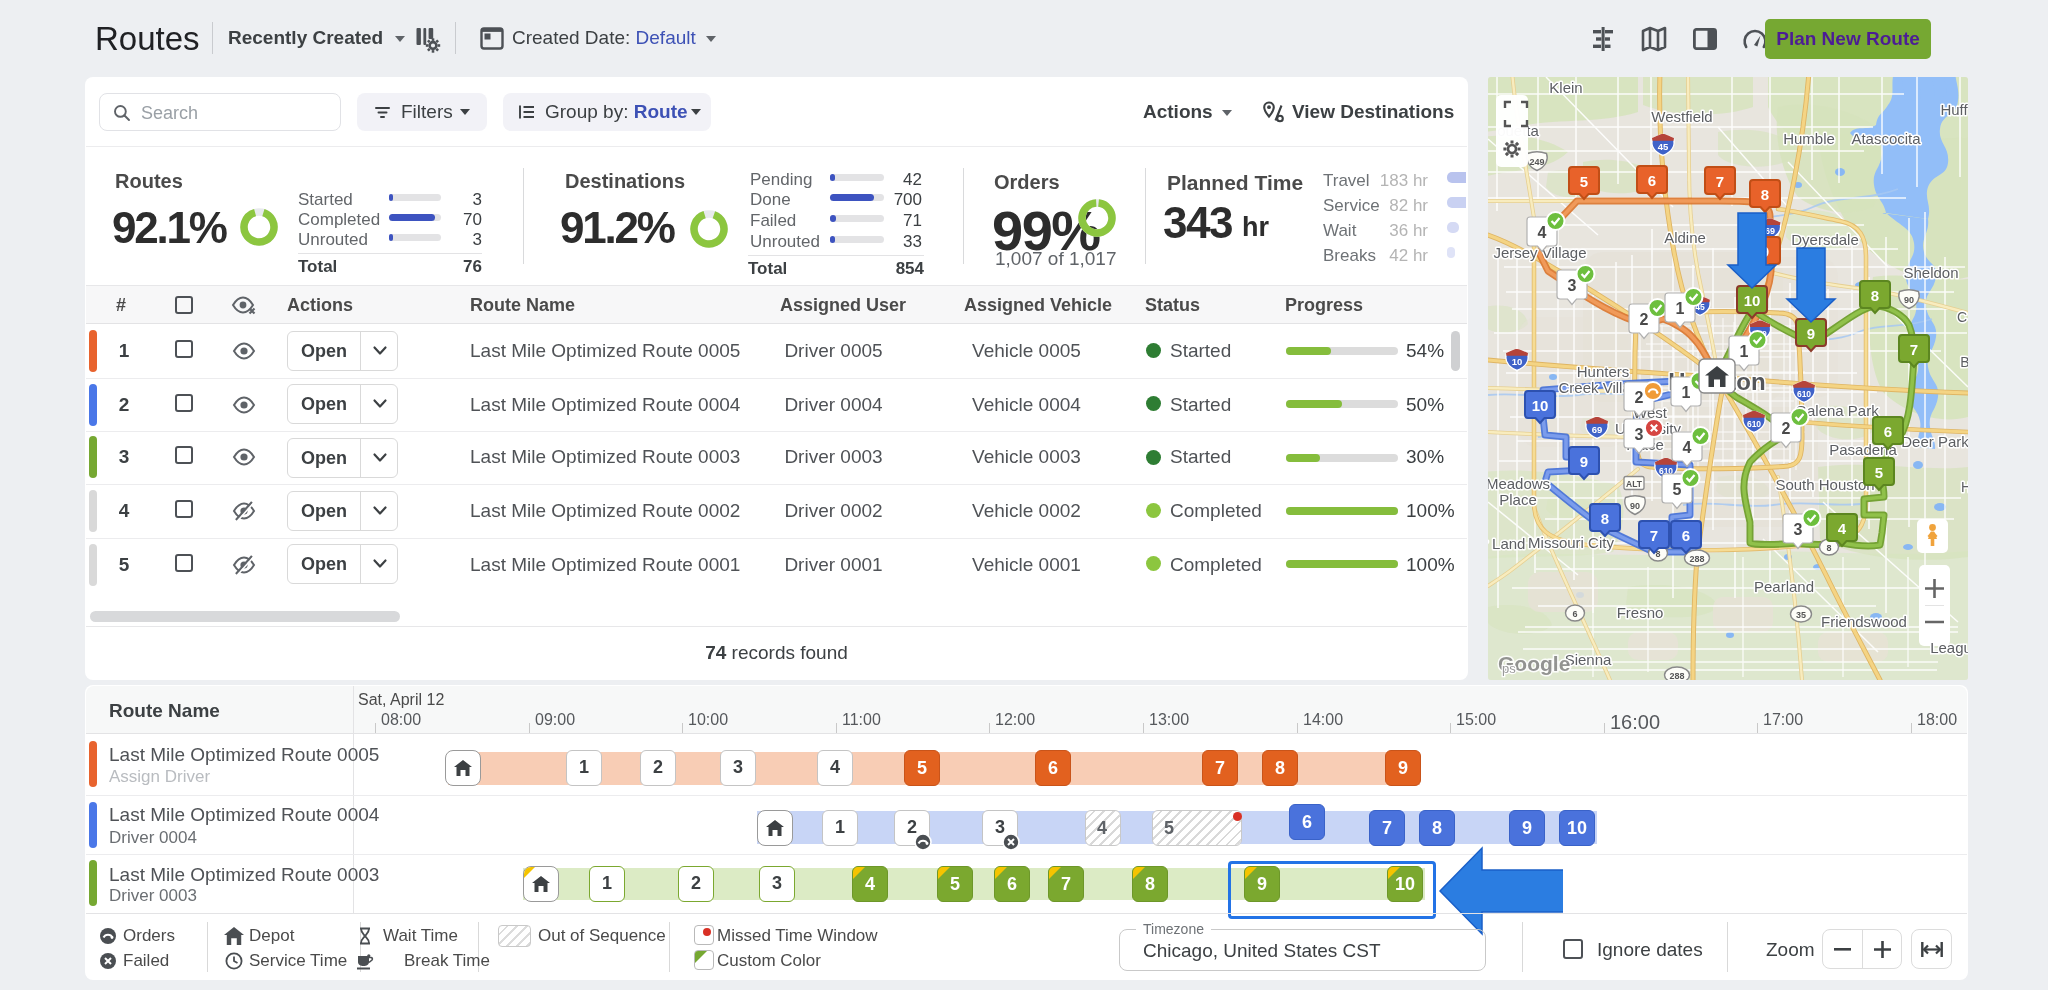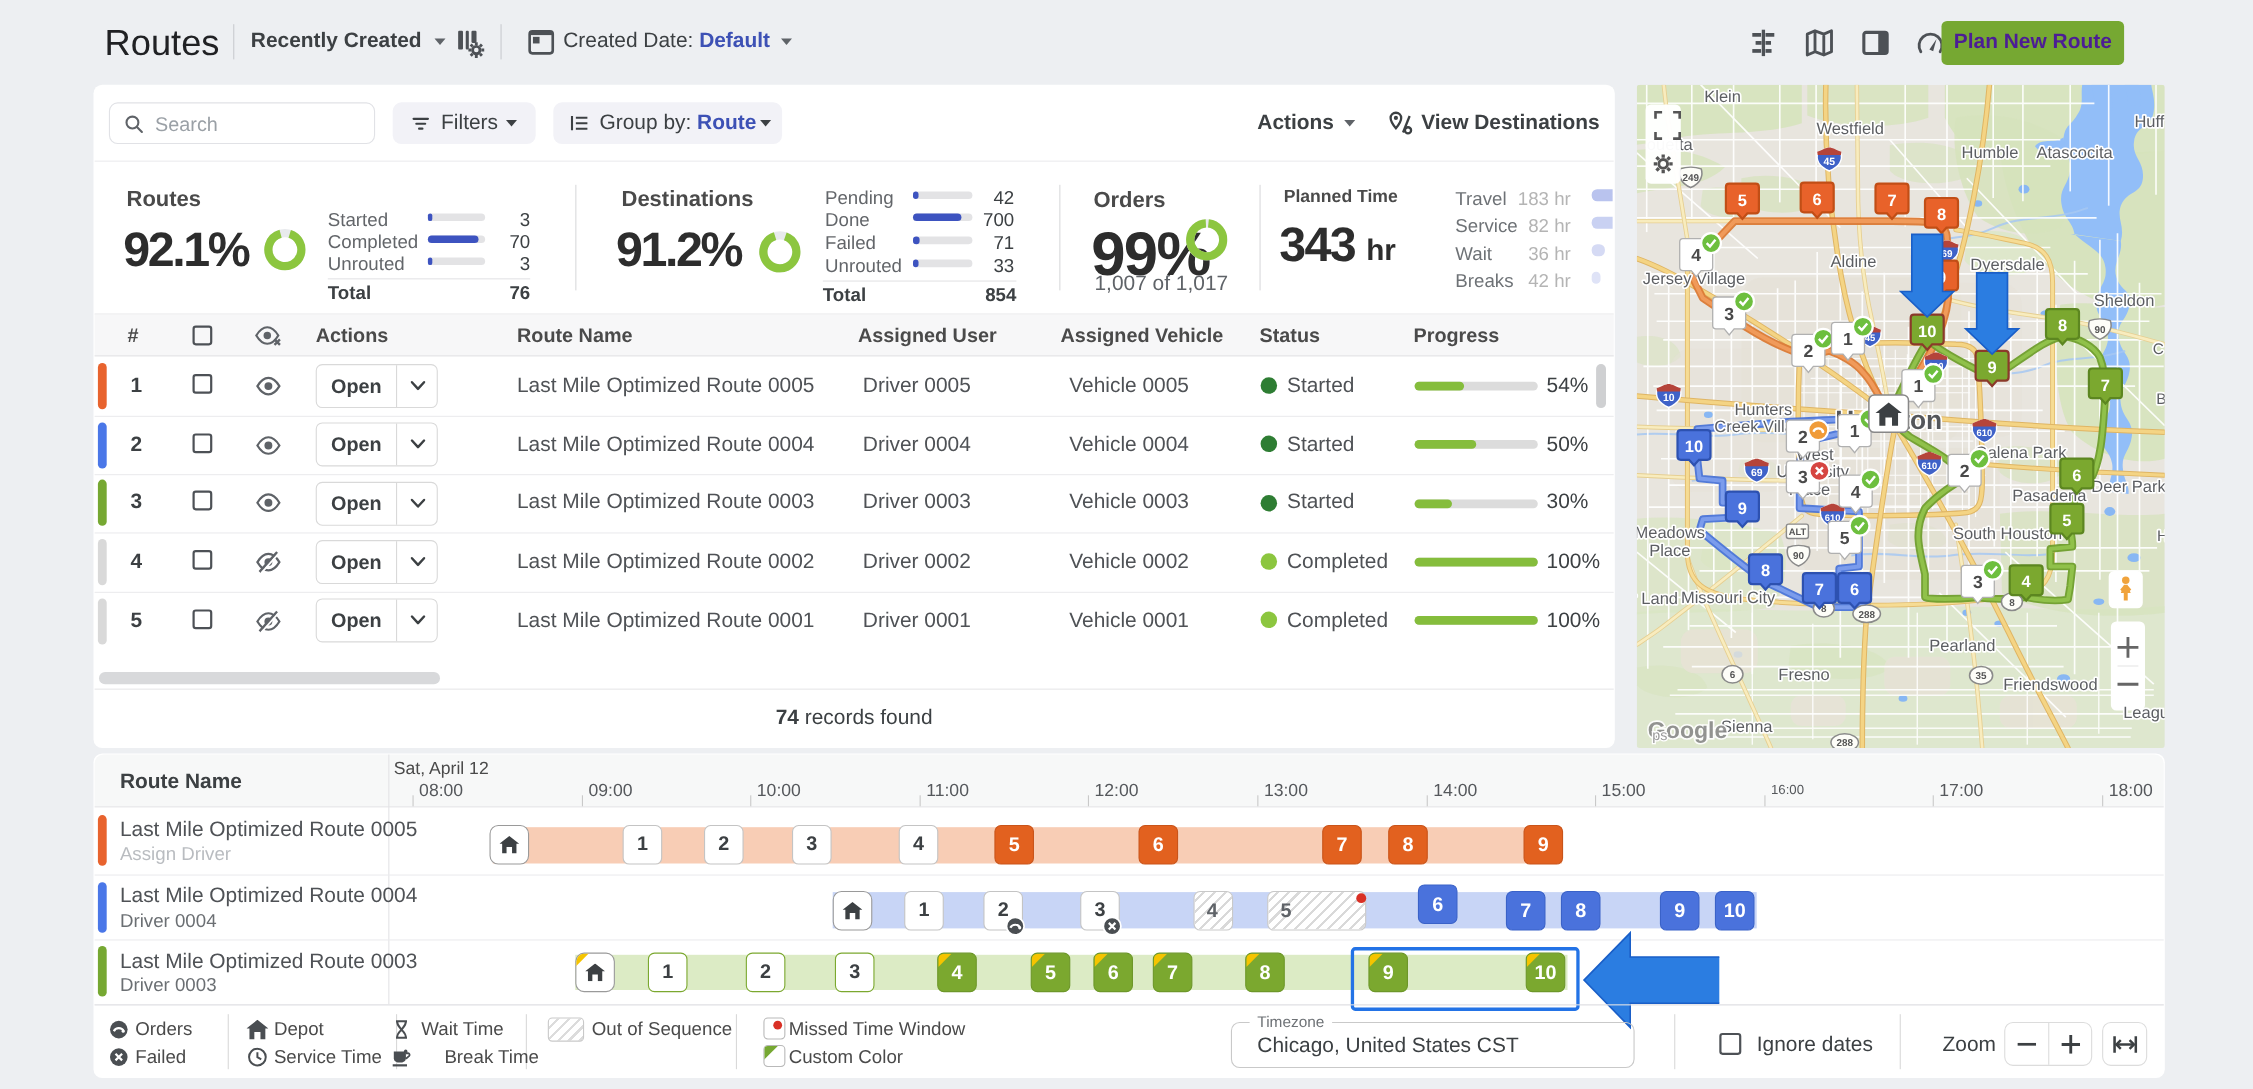--- a/index.html
+++ b/index.html
@@ -37,21 +37,21 @@
 <div class="abs" style="left:455px; top:22px; width:1px; height:32px; background:#c9cbcf;"></div>
 <div class="abs" id="icon-cal" style="left:478px; top:24px;">
 <svg width="28" height="28" viewBox="0 0 28 28">
       <g fill="none" stroke="#4d5156" stroke-width="2.4">
         <rect x="3.5" y="4.5" width="21" height="20" rx="2.5"></rect>
       </g>
       <rect x="6.5" y="9.5" width="6" height="6" fill="#4d5156"></rect>
       <rect x="3.5" y="4.5" width="21" height="3.4" fill="#4d5156"></rect>
     </svg>
 </div>
-<div class="abs" style="left:512px; top:27px; font-size:19px; color:#3c4043;">Created Date: <span style="color:#3d51b5; font-weight:700;">Default</span> <span class="caret" style="margin-left:5px;"></span></div>
+<div class="abs" style="left:512px; top:27px; font-size:19px; color:#3c4043;">Created Date: <span style="color:#3d51b5; font-weight:400;">Default</span> <span class="caret" style="margin-left:5px;"></span></div>
 
 <div class="abs" id="icon-gantt" style="left:1589px; top:25px;">
 <svg width="28" height="28" viewBox="0 0 28 28">
       <g fill="#4d5156">
         <rect x="12.6" y="2" width="3" height="24"></rect>
         <rect x="4" y="5" width="8" height="3.4"></rect>
         <rect x="16" y="5" width="8" height="3.4"></rect>
         <rect x="7" y="12.3" width="5.4" height="3.4"></rect>
         <rect x="16" y="12.3" width="5" height="3.4"></rect>
         <rect x="4" y="19.6" width="8" height="3.4"></rect>
@@ -179,21 +179,21 @@
 
 <div class="abs" style="left:994px; top:171px; font-size:20px; font-weight:700; color:#4a4a4a;">Orders</div>
 <div class="abs" style="left:992px; top:198px; font-size:56px; font-weight:700; color:#2d2d2d; letter-spacing:-1.5px;">99%</div>
 <svg class="abs" style="left:1078px; top:199px;" width="38" height="38" viewBox="0 0 38 38">
     <circle cx="19" cy="19" r="15" fill="none" stroke="#e8eaed" stroke-width="7.5"></circle>
     <circle cx="19" cy="19" r="15" fill="none" stroke="#8cc63f" stroke-width="7.5" stroke-dasharray="91.25 3" transform="rotate(-84 19 19)"></circle>
   </svg>
 <div class="abs" style="left:995px; top:248px; font-size:19px; color:#5f6368;">1,007 of 1,017</div>
 <div class="sep-v" style="left:1145px; top:168px; height:96px;"></div>
 
-<div class="abs" style="left:1167px; top:171px; font-size:16px; font-weight:700; color:#4a4a4a;">Planned Time</div>
+<div class="abs" style="left:1167px; top:171px; font-size:21px; font-weight:700; color:#4a4a4a;">Planned Time</div>
 <div class="abs" style="left:1163px; top:198px; font-size:44px; font-weight:700; color:#2d2d2d; letter-spacing:-1.5px;">343</div>
 <div class="abs" style="left:1242px; top:212px; font-size:27px; font-weight:700; color:#2d2d2d;">hr</div>
 <div class="abs" style="left:1323px; top:171px; font-size:17px; color:#6e7276;">Travel</div>
 <div class="abs" style="left:1323px; top:196px; font-size:17px; color:#6e7276;">Service</div>
 <div class="abs" style="left:1323px; top:221px; font-size:17px; color:#6e7276;">Wait</div>
 <div class="abs" style="left:1323px; top:246px; font-size:17px; color:#6e7276;">Breaks</div>
 <div class="abs" style="left:1348px; top:171px; width:80px; font-size:17px; color:#b4b4b4; text-align:right;">183 hr</div>
 <div class="abs" style="left:1348px; top:196px; width:80px; font-size:17px; color:#b4b4b4; text-align:right;">82 hr</div>
 <div class="abs" style="left:1348px; top:221px; width:80px; font-size:17px; color:#b4b4b4; text-align:right;">36 hr</div>
 <div class="abs" style="left:1348px; top:246px; width:80px; font-size:17px; color:#b4b4b4; text-align:right;">42 hr</div>
@@ -870,21 +870,21 @@
 <div class="abs" style="left:842px; top:711px; font-size:16px; color:#55585c;">11:00</div>
 <div class="abs" style="left:989px; top:723px; width:1px; height:10px; background:#c9c9c9;"></div>
 <div class="abs" style="left:995px; top:711px; font-size:16px; color:#55585c;">12:00</div>
 <div class="abs" style="left:1143px; top:723px; width:1px; height:10px; background:#c9c9c9;"></div>
 <div class="abs" style="left:1149px; top:711px; font-size:16px; color:#55585c;">13:00</div>
 <div class="abs" style="left:1297px; top:723px; width:1px; height:10px; background:#c9c9c9;"></div>
 <div class="abs" style="left:1303px; top:711px; font-size:16px; color:#55585c;">14:00</div>
 <div class="abs" style="left:1450px; top:723px; width:1px; height:10px; background:#c9c9c9;"></div>
 <div class="abs" style="left:1456px; top:711px; font-size:16px; color:#55585c;">15:00</div>
 <div class="abs" style="left:1604px; top:723px; width:1px; height:10px; background:#c9c9c9;"></div>
-<div class="abs" style="left:1610px; top:711px; font-size:12px; color:#55585c;">16:00</div>
+<div class="abs" style="left:1610px; top:711px; font-size:20px; color:#55585c;">16:00</div>
 <div class="abs" style="left:1757px; top:723px; width:1px; height:10px; background:#c9c9c9;"></div>
 <div class="abs" style="left:1763px; top:711px; font-size:16px; color:#55585c;">17:00</div>
 <div class="abs" style="left:1911px; top:723px; width:1px; height:10px; background:#c9c9c9;"></div>
 <div class="abs" style="left:1917px; top:711px; font-size:16px; color:#55585c;">18:00</div>
 <div class="abs" style="left:353px; top:686px; width:1px; height:227px; background:#e3e3e5;"></div>
 <div class="abs" style="left:86px; top:795px; width:1881px; height:1px; background:#ececee;"></div>
 <div class="abs" style="left:86px; top:854px; width:1881px; height:1px; background:#ececee;"></div>
 <div class="abs" style="left:86px; top:913px; width:1881px; height:1px; background:#ececee;"></div>
 <div class="abs" style="left:89px; top:741px; width:8px; height:46px; background:#e8632e; border-radius:4px;"></div>
 <div class="abs" style="left:109px; top:744px; font-size:19px; color:#4f5256;">Last Mile Optimized Route 0005</div>

